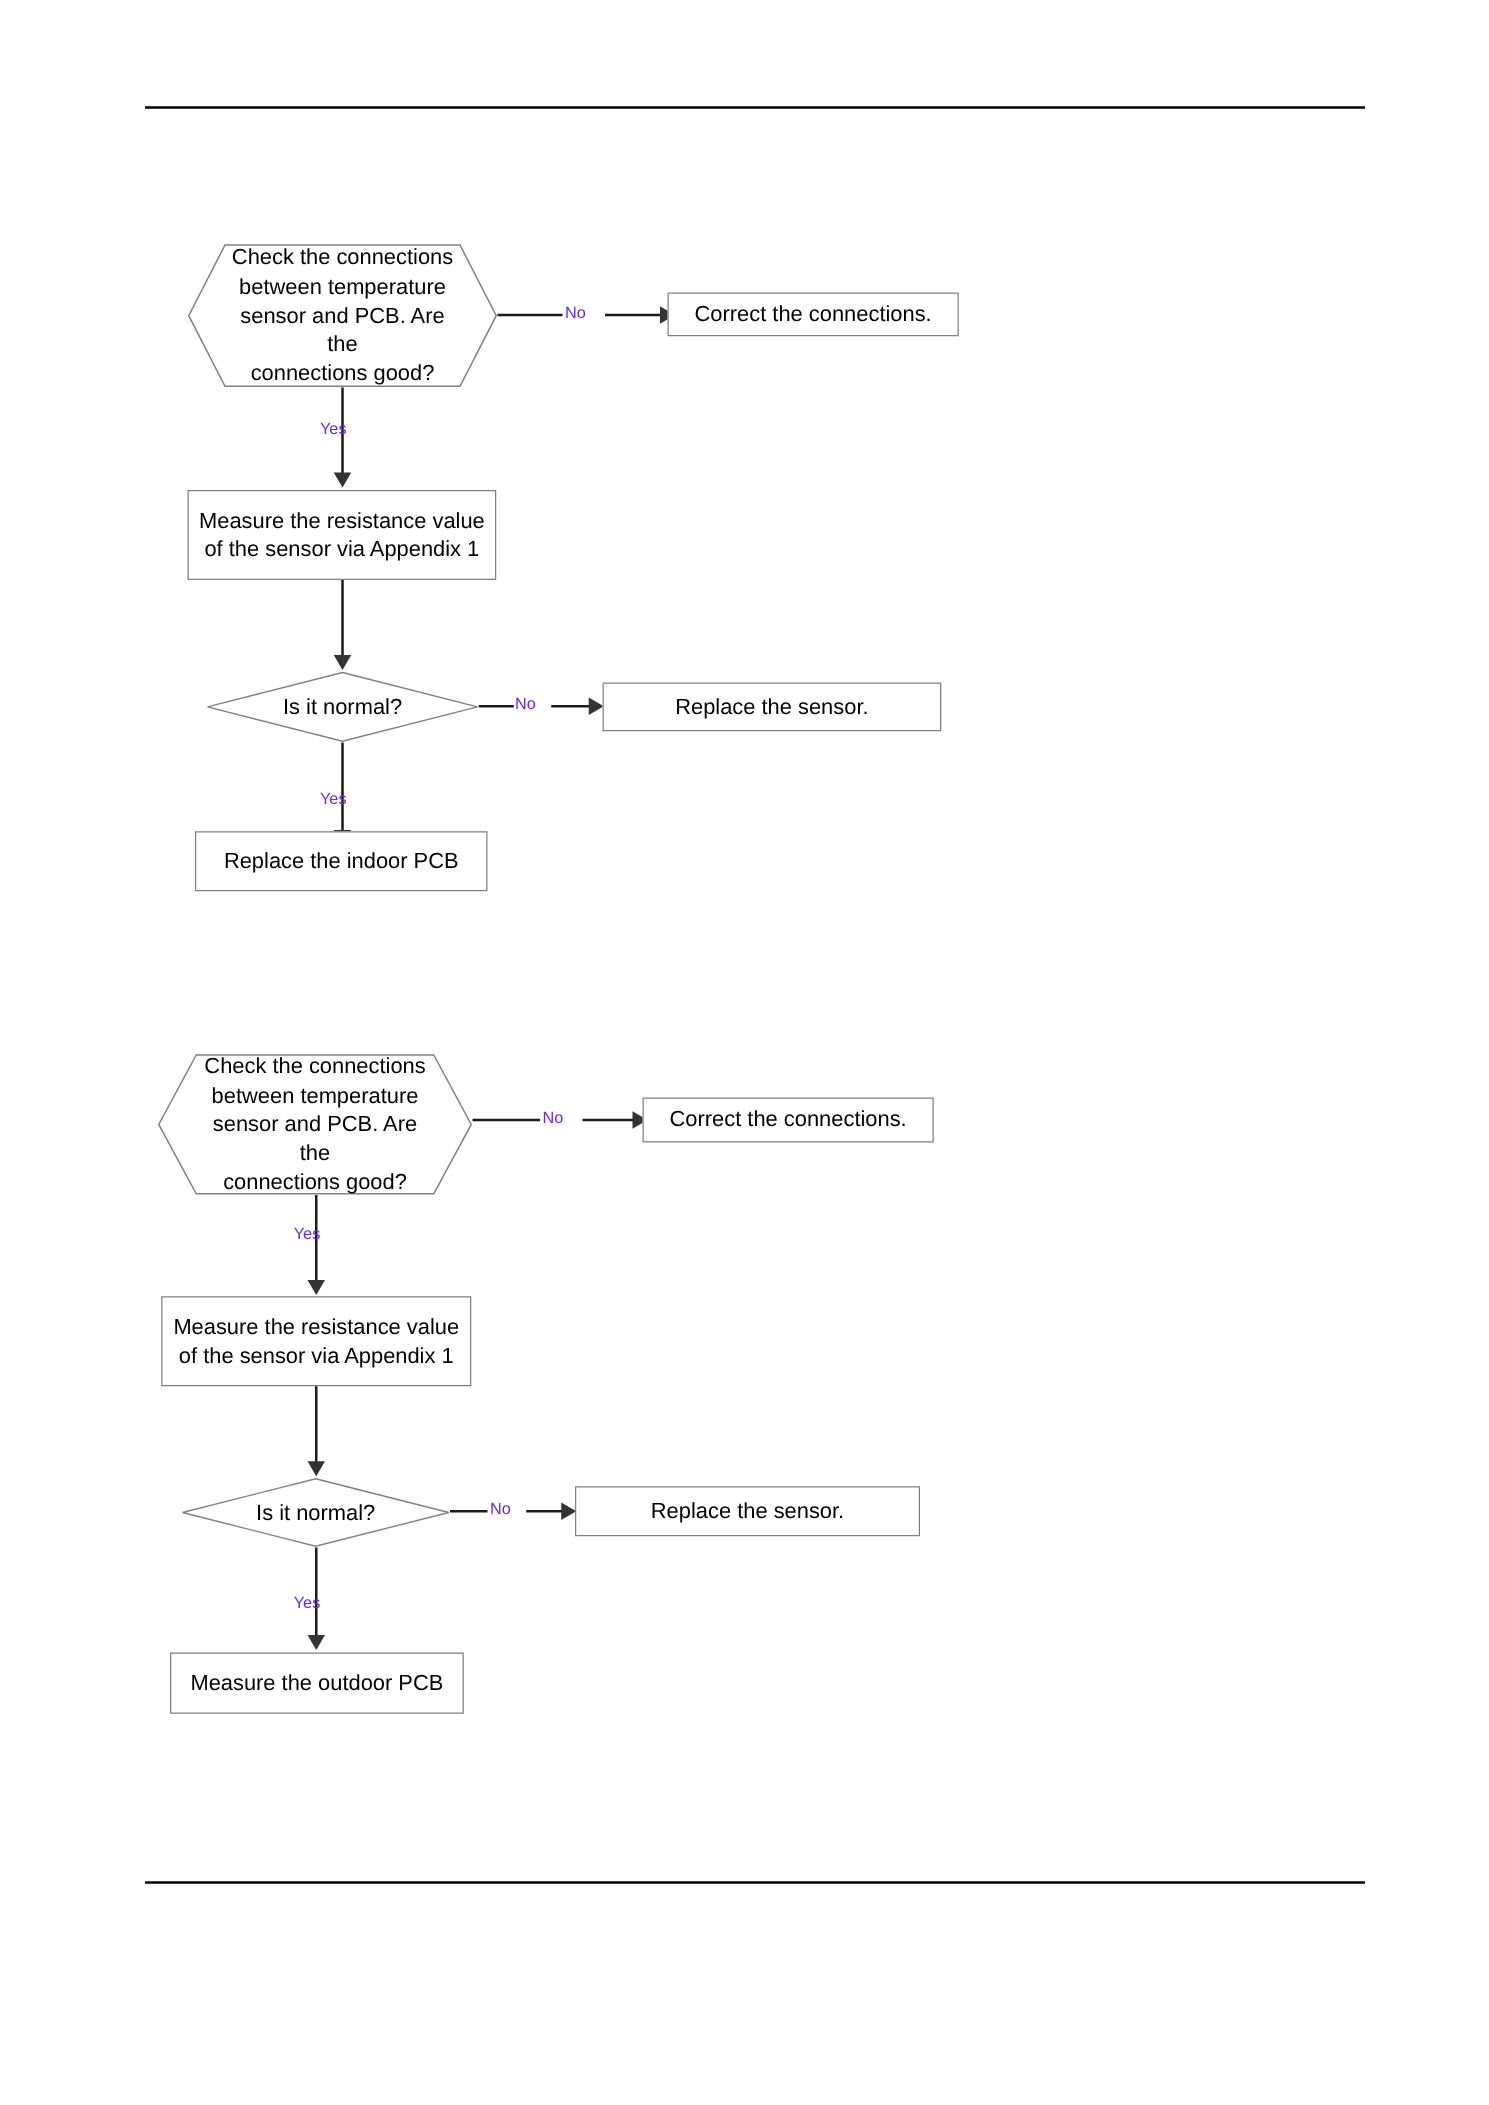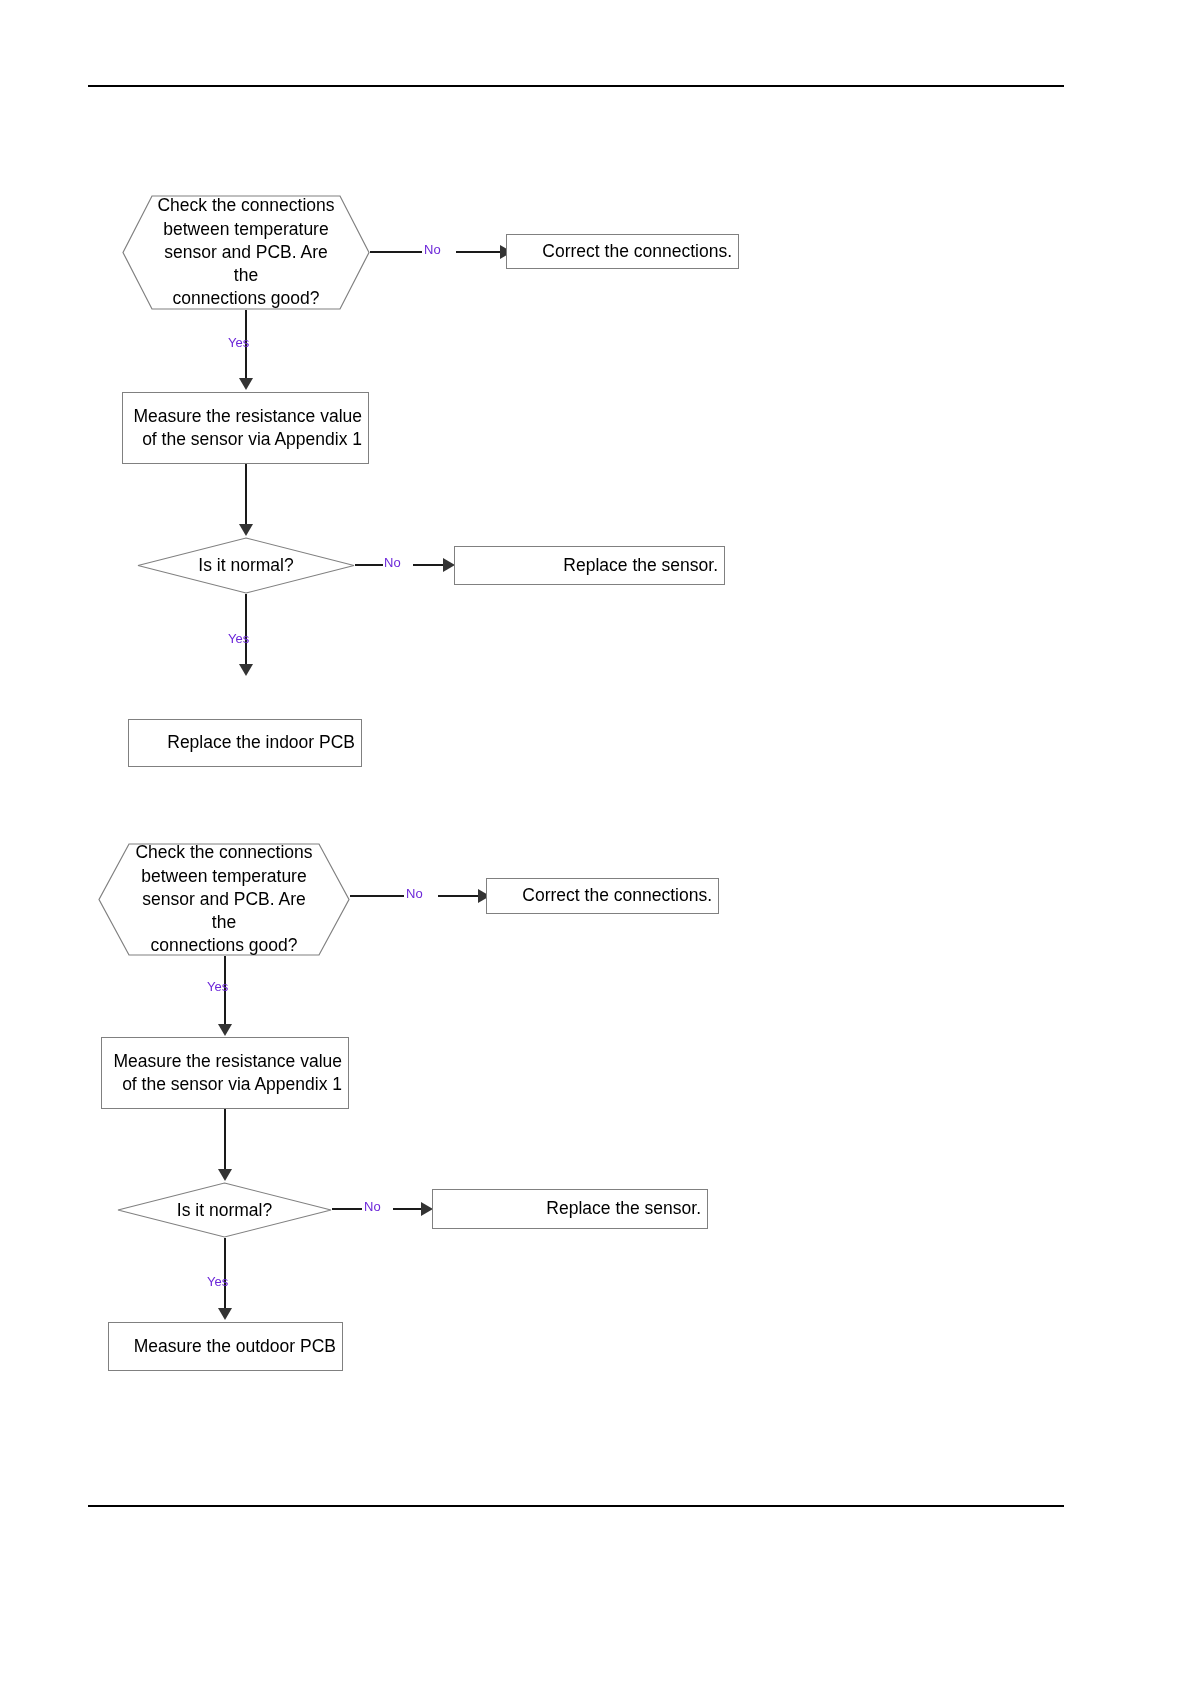--- a/index.html
+++ b/index.html
@@ -11,20 +11,21 @@
   body {
     font-family: "Liberation Sans", sans-serif;
     color: #000000;
   }
   #page {
     position: relative;
     width: 1064px;
     height: 1684px;
     background: #ffffff;
     overflow: hidden;
+    margin-left: 28px;
   }
   
   .page-rule {
     position: absolute;
     left: 88px;
     width: 1012px;
     height: 0;
     border-top: 2px solid #000000;
   }
   #header-rule { top: 85px; }
@@ -40,21 +41,20 @@
     text-align: center;
   }
   .node .node-text {
     display: block;
     width: 100%;
     padding: 0 6px;
     box-sizing: border-box;
     line-height: 1.33;
     white-space: pre-line;
     color: #000000;
-    text-align: right;
   }
 
   
   .rect {
     border: 1px solid #808080;
     background: #ffffff;
     font-size: 17.5px;
   }
 
   
@@ -194,21 +194,21 @@
     <div class="arrow-right" style="left:443px; top:558px;"></div>
 
     <div class="node rect" style="left:454px; top:546px; width:271px; height:39px;">
       <span class="node-text">Replace the sensor.</span>
     </div>
 
     <div class="vline" style="left:245px; top:594px; height:72px;"></div>
     <div class="edge-label" style="left:228px; top:632px;">Yes</div>
     <div class="arrow-down" style="left:239px; top:664px;"></div>
 
-    <div class="node rect" style="left:128px; top:719px; width:234px; height:48px;">
+    <div class="node rect" style="left:128px; top:665px; width:234px; height:48px;">
       <span class="node-text">Replace the indoor PCB</span>
     </div>
   </div>
 
   <div>
 
     <div class="hexwrap" style="left:98px; top:843px; width:252px; height:113px;">
       <svg width="252" height="113" viewBox="0 0 252 113" aria-hidden="true">
         <polygon points="31,1 221,1 251,56.5 221,112 31,112 1,56.5" fill="#ffffff" stroke="#808080" stroke-width="1.2"></polygon>
       </svg>

